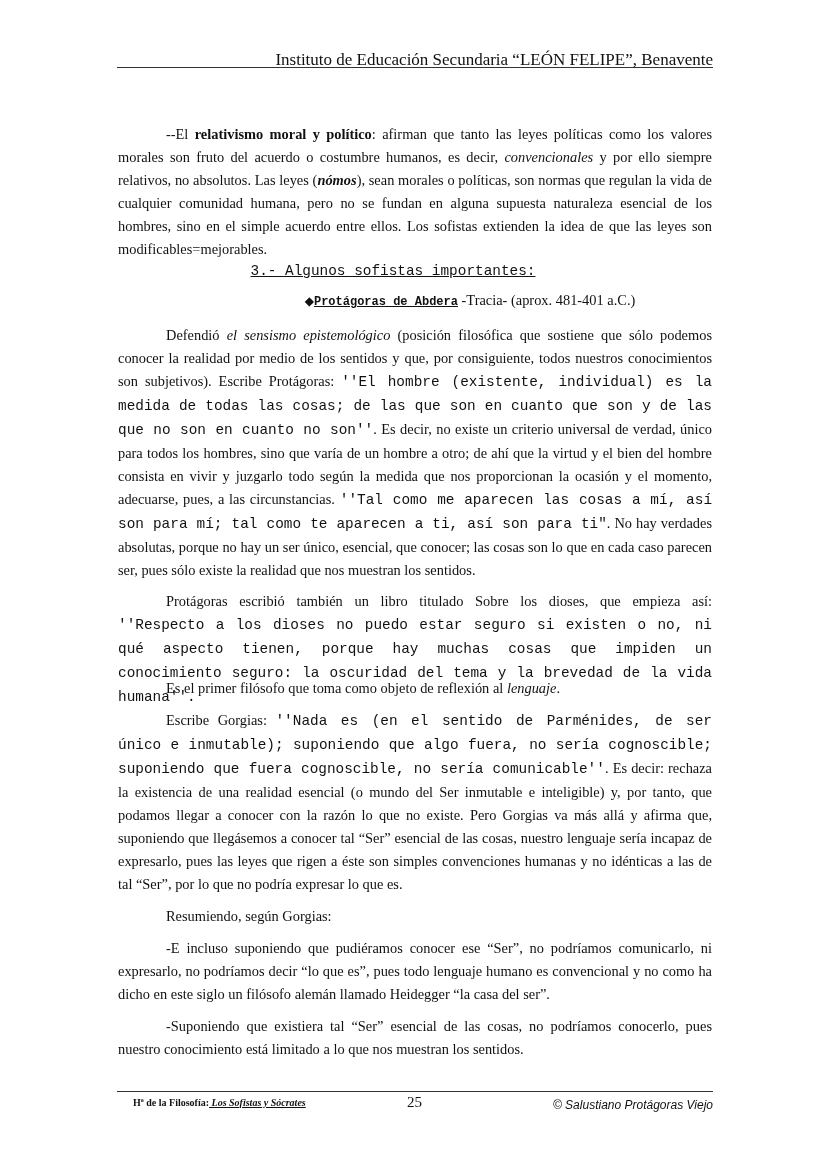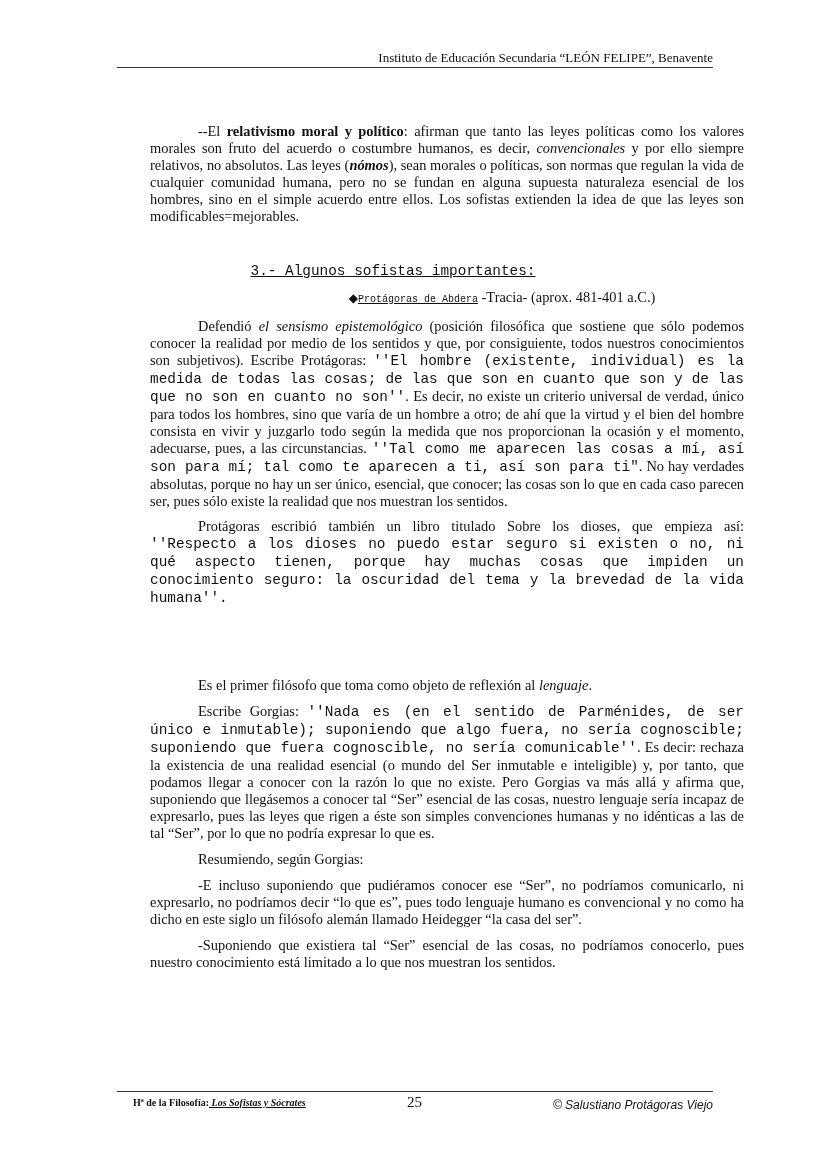--- a/index.html
+++ b/index.html
@@ -1,28 +1,28 @@
 <!DOCTYPE html>
 <html><head>
 <meta charset="utf-8">
 <style>
   html, body { margin: 0; padding: 0; background: #ffffff; }
   body { width: 828px; height: 1171px; position: relative; overflow: hidden; color: #111; }
 
   .header { position: absolute; left: 117px; top: 50px; width: 596px; height: 17px; border-bottom: 1.5px solid #333; }
-  .header-text { position: absolute; right: 0; top: 0; font-family: "Liberation Serif", serif; font-size: 13px; }
+  .header-text { position: absolute; right: 0; top: 0; font-family: "Liberation Serif", serif; font-size: 17px; }
 
-  .content { position: absolute; left: 118px; top: 123px; width: 594px; font-family: "Liberation Serif", serif; font-size: 14.4px; line-height: 17px; text-align: justify; margin-left: 32px; }
+  .content { position: absolute; left: 118px; top: 123px; width: 594px; font-family: "Liberation Serif", serif; font-size: 14.4px; line-height: 23px; text-align: justify; }
   .content p { margin: 0; }
   .indent { text-indent: 48px; }
   .mono-q { font-family: "Liberation Mono", monospace; font-size: 14.4px; }
 
   .section-title { position: absolute; left: 0; width: 676px; top: 263px; text-align: center; font-family: "Liberation Mono", monospace; font-size: 14.4px; text-decoration: underline; text-indent: 110px; }
   .subhead { font-family: "Liberation Serif", serif; font-size: 14.4px; }
-  .subhead .name { font-family: "Liberation Mono", monospace; font-weight: normal; text-decoration: underline; font-size: 10px; }
+  .subhead .name { font-family: "Liberation Mono", monospace; font-weight: bold; text-decoration: underline; font-size: 12px; }
   .diamond { font-size: 12px; }
 
   .footer { position: absolute; left: 117px; top: 1091px; width: 596px; border-top: 1.5px solid #333; height: 22px; }
   .footer-left { position: absolute; left: 16px; top: 5px; font-family: "Liberation Serif", serif; font-size: 10px; font-weight: bold; }
   .footer-left .course { font-style: italic; text-decoration: underline; }
   .footer-page { position: absolute; left: 290px; top: 2px; font-family: "Liberation Serif", serif; font-size: 15px; }
   .footer-right { position: absolute; right: 0; top: 6px; font-family: "Liberation Sans", sans-serif; font-style: italic; font-size: 12px; }
 </style>
 </head>
 <body>

